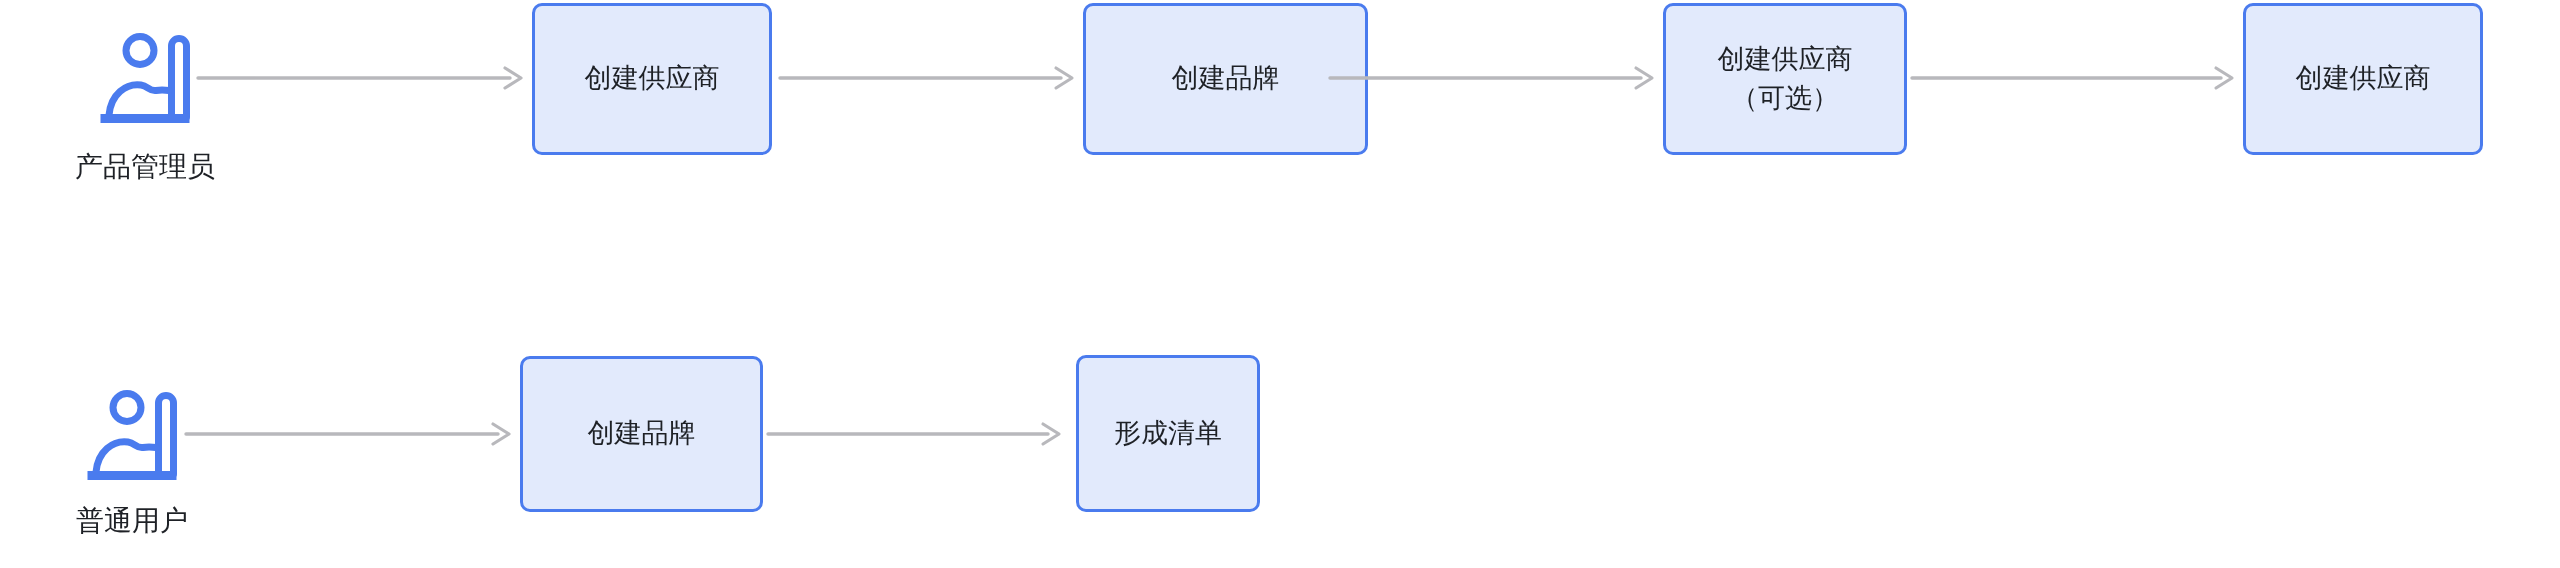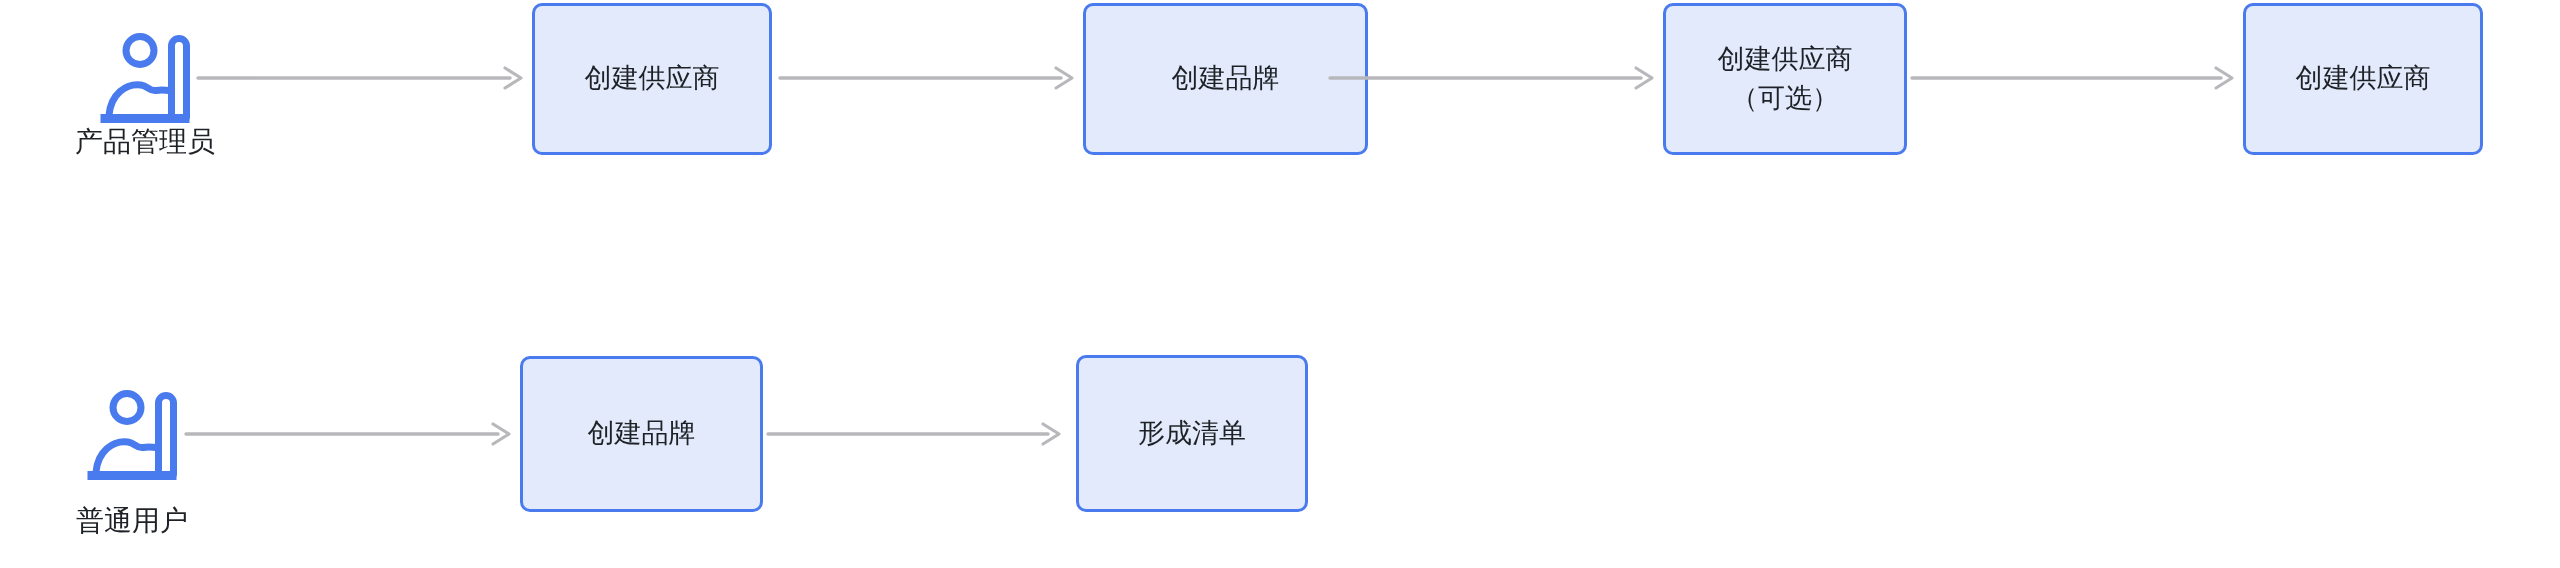--- a/index.html
+++ b/index.html
@@ -26,30 +26,30 @@
     font-size:27px;line-height:1.45;color:var(--text);
     white-space:pre-line;
   }
   .actor{
     position:absolute;display:flex;flex-direction:column;align-items:center;
   }
   .person-icon{color:var(--icon);display:block;}
   .actor-label{
     font-size:28px;color:var(--text);white-space:nowrap;
   }
-  .actor-label.r1{}
+  .actor-label.r1{margin-top:25px;}
   .actor-label.r2{margin-top:22px;}
   .arrow{position:absolute;color:var(--arrow);display:block;overflow:visible;}
   
   .n1{left:532px;top:3px;width:240px;height:152px;}
   .n2{left:1083px;top:3px;width:285px;height:152px;}
   .n3{left:1663px;top:3px;width:244px;height:152px;}
   .n4{left:2243px;top:3px;width:240px;height:152px;}
   .n5{left:520px;top:356px;width:243px;height:156px;}
-  .n6{left:1076px;top:355px;width:232px;height:157px;}
+  .n6{left:1076px;top:355px;width:184px;height:157px;}
 </style>
 </head>
 <body style="background: rgb(255, 255, 255);">
 
 <div class="canvas">
 
   <div class="actor" style="left:90px;top:33px;width:110px;">
     <svg class="person-icon" width="90" height="90" viewBox="0 0 90 90" fill="none" stroke="currentColor" stroke-width="7" stroke-linecap="round" stroke-linejoin="round">
       <circle cx="40" cy="17.5" r="14"></circle>
       <path d="M71.5,84 V13 A7.5,7.5 0 0 1 86.5,13 V84"></path>

